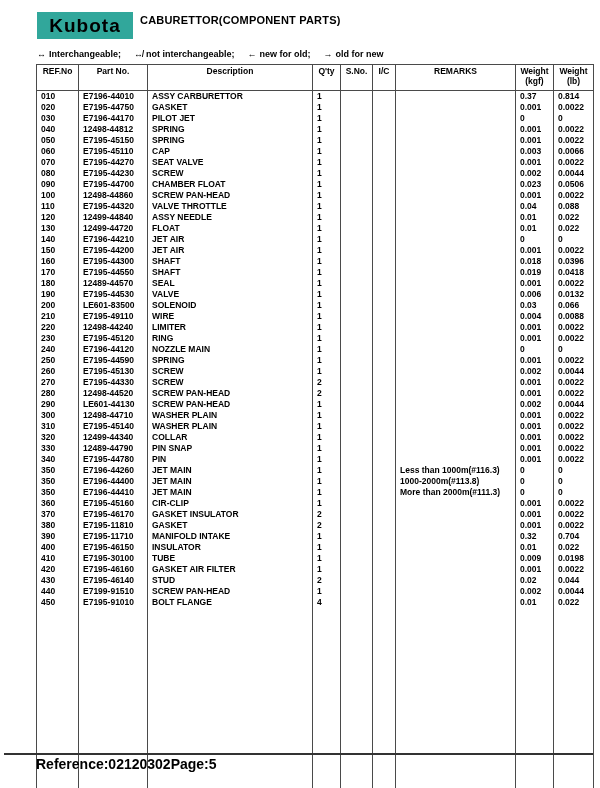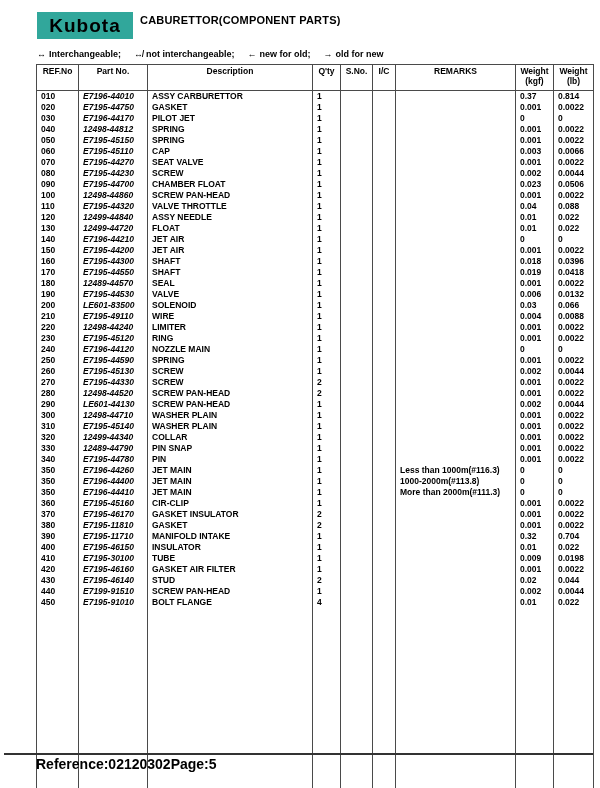--- a/index.html
+++ b/index.html
@@ -50,21 +50,21 @@
   table.parts td {
     border-left:1px solid #4a4a4a;
     border-right:1px solid #4a4a4a;
     padding:0 0 0 4px;
     vertical-align:top; line-height:11px;
     white-space:nowrap; overflow:hidden;
   }
   tr.body-row { height:11px;padding-left:21px; }
   tr.filler-row td { border-top:none; }
   td.c0 { padding-left:9px; }
-  td.c1 { padding-left:6px;font-style:italic; }
+  td.c1 { padding-left:6px; }
 
   
   .footer-line {
     position:absolute; left:4px; right:7px; top:753px;
     border-top:2px solid #333;
   }
   .footer {
     position:absolute; left:36px; right:12px; top:756px;
     display:flex; 
     font-size:14px; font-weight:bold;

